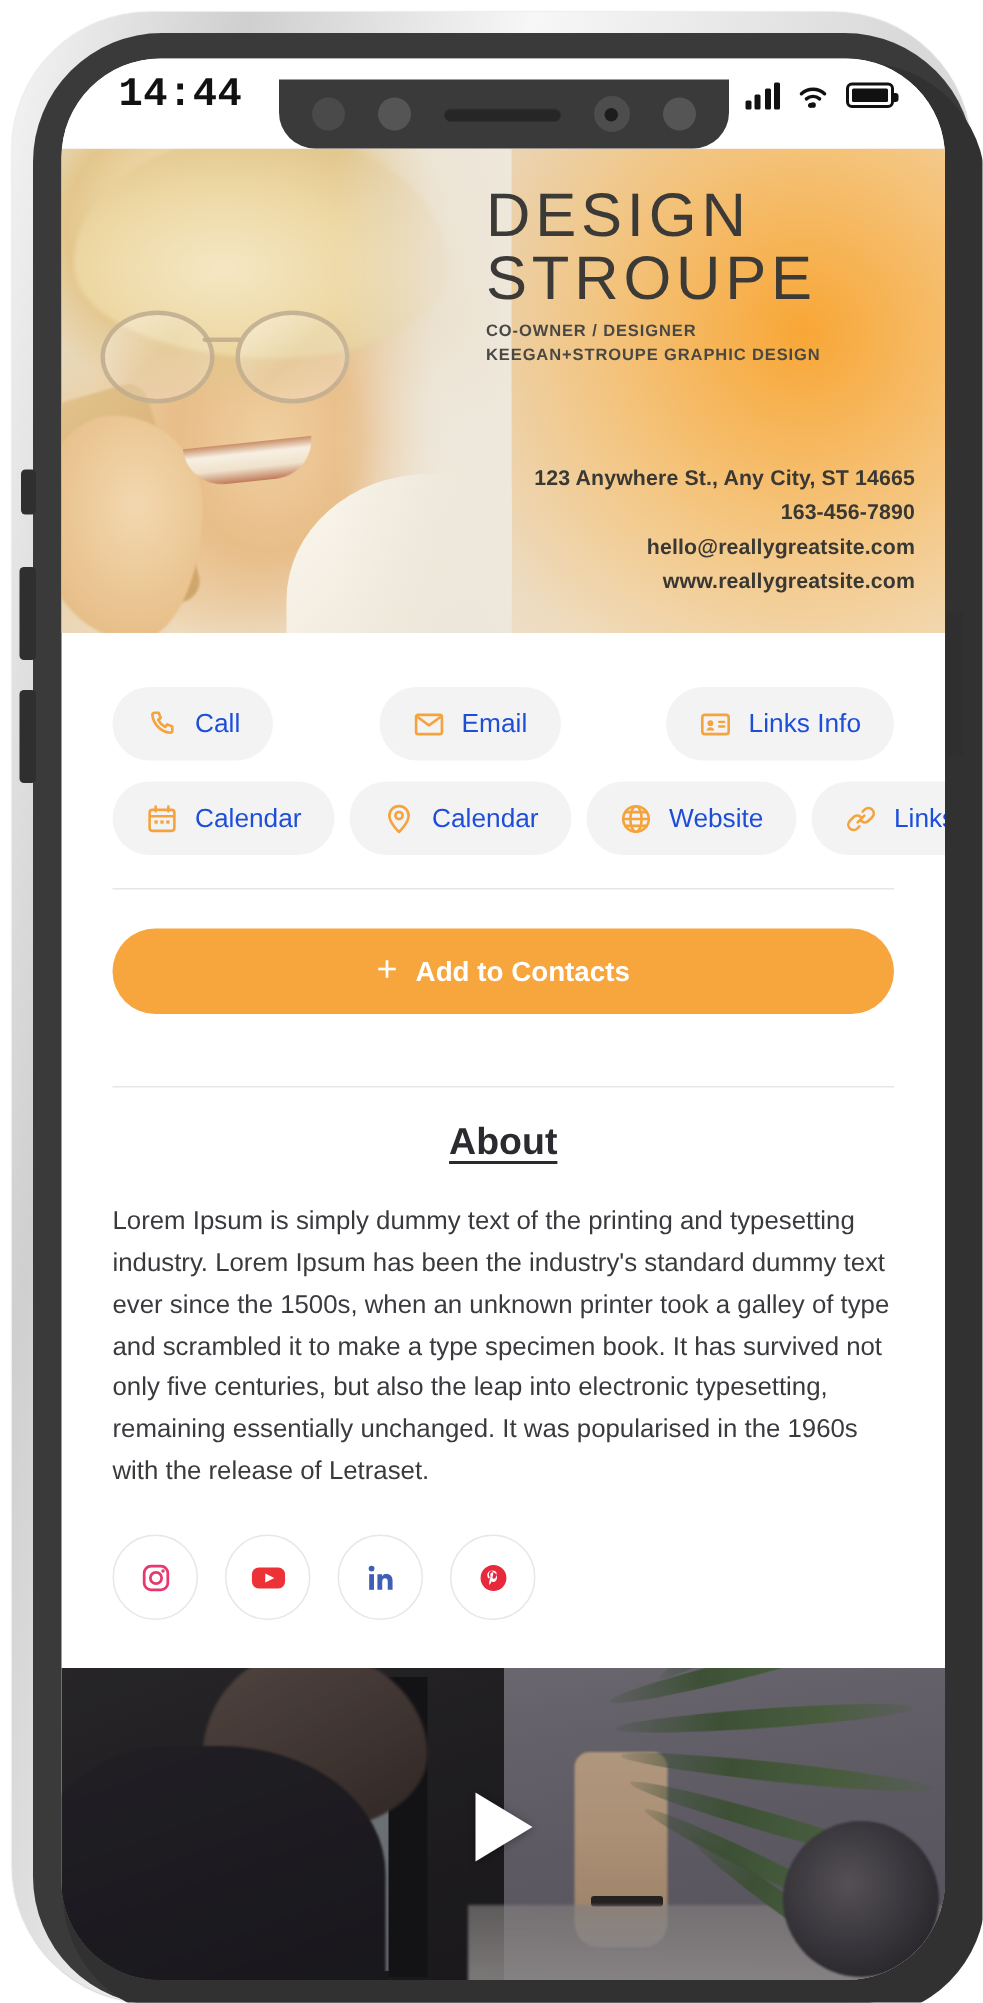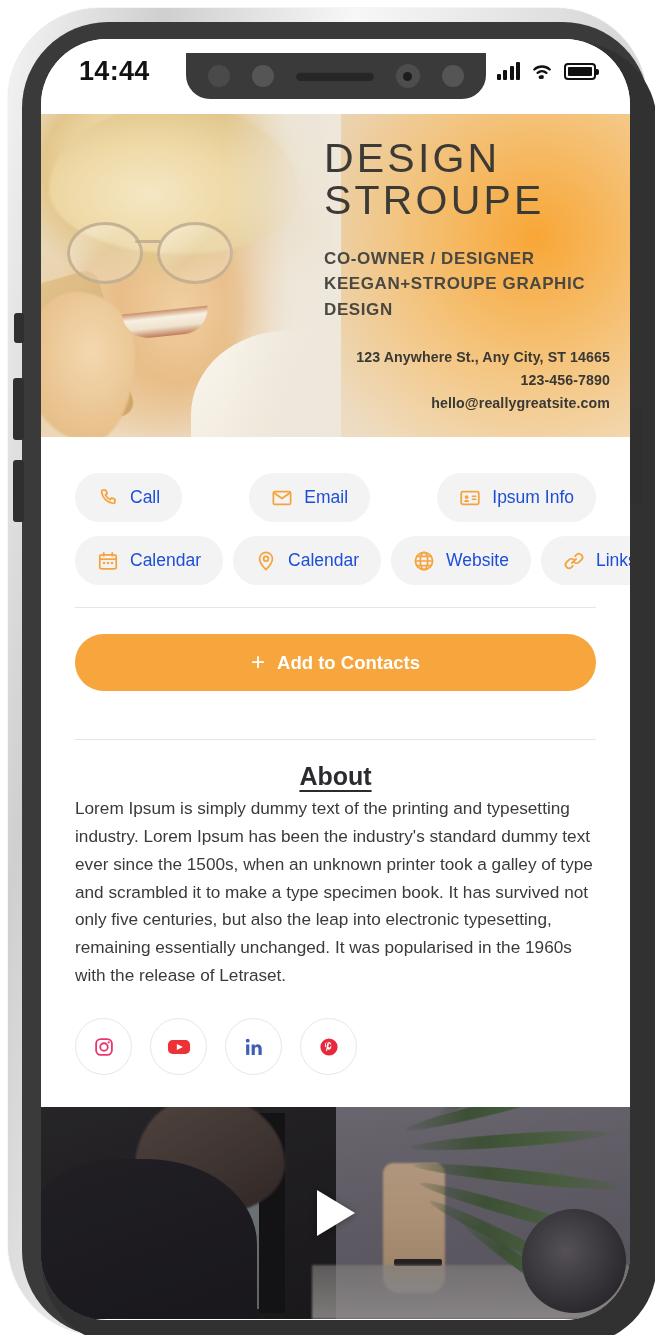--- a/index.html
+++ b/index.html
@@ -101,28 +101,29 @@
   }
   .notch-cam i {
     display: block;
     width: 9px; height: 9px; border-radius: 50%;
     background: #1d1d1d;
   }
 
   
   .statusbar {
     position: relative;
-    height: 75px;
+    height: 60px;
     display: flex;
     align-items: center;
     justify-content: space-between;
     padding: 0 34px 11px 38px;
     box-sizing: border-box;
     background: #fff;
     z-index: 30;
+    font-family: Liberation Mono, monospace;
   }
   .status-time {
     font-size: 27px;
     font-weight: bold;
     color: #121212;
     letter-spacing: 0.3px;
   }
   .status-right {
     display: flex;
     align-items: center;
@@ -261,22 +262,22 @@
   }
   .hero-name {
     font-size: 41px;
     line-height: 1.02;
     letter-spacing: 3.2px;
     color: #3c3a36;
     font-weight: 300;
     white-space: nowrap;
   }
   .hero-role {
-    margin-top: 24px;
-    font-size: 17px;
+    margin-top: 6px;
+    font-size: 11px;
     font-weight: bold;
     letter-spacing: 0.6px;
     color: #4a4843;
     line-height: 1.5;
   }
   .hero-contact {
     position: absolute;
     right: 20px;
     bottom: 22px;
     text-align: right;
@@ -349,21 +350,21 @@
     margin-top: -2px;
   }
 
   .about-title {
     text-align: center;
     font-size: 25px;
     font-weight: bold;
     color: #2b2b2f;
     text-decoration: underline;
     text-underline-offset: 5px;
-    margin: 22px 0 4px;
+    margin: 22px 0 24px;
   }
   .about-body {
     font-size: 17.2px;
     line-height: 1.62;
     color: #3a3a3e;
     margin: 0;
   }
 
   .socials {
     display: flex;
@@ -561,22 +562,23 @@
           <div class="hero-name">DESIGN</div>
           <div class="hero-name">STROUPE</div>
           <div class="hero-role">
             <div>CO-OWNER / DESIGNER</div>
             <div>KEEGAN+STROUPE GRAPHIC DESIGN</div>
           </div>
         </div>
 
         <div class="hero-contact">
           <div>123 Anywhere St., Any City, ST 14665</div>
-          <div>123-456-7890</div>
+          <div>163-456-7890</div>
           <div>hello@reallygreatsite.com</div>
+          <div>www.reallygreatsite.com</div>
         </div>
       </div>
 
       <div class="content">
 
         <div class="chip-rows">
           <div class="chip-row">
 
             <div class="chip">
               <svg class="ic" viewBox="0 0 24 24">
@@ -594,21 +596,21 @@
             </div>
 
             <div class="chip">
               <svg class="ic" viewBox="0 0 24 24">
                 <rect x="2.4" y="5" width="19.2" height="14" rx="2" fill="none" stroke="#F5A33C" stroke-width="1.9"></rect>
                 <circle cx="8.3" cy="11" r="2.1" fill="#F5A33C"></circle>
                 <path d="M5.4 16.4c.5-1.6 1.6-2.4 2.9-2.4s2.4.8 2.9 2.4" fill="#F5A33C"></path>
                 <rect x="13.8" y="9.2" width="5.4" height="1.7" rx="0.8" fill="#F5A33C"></rect>
                 <rect x="13.8" y="12.6" width="5.4" height="1.7" rx="0.8" fill="#F5A33C"></rect>
               </svg>
-              <span class="chip-label">Ipsum Info</span>
+              <span class="chip-label">Links Info</span>
             </div>
 
           </div>
 
           <div class="chip-row">
 
             <div class="chip">
               <svg class="ic" viewBox="0 0 24 24">
                 <rect x="3" y="5.4" width="18" height="15.2" rx="2" fill="none" stroke="#F5A33C" stroke-width="1.9"></rect>
                 <path d="M3 10h18" stroke="#F5A33C" stroke-width="1.9"></path>

